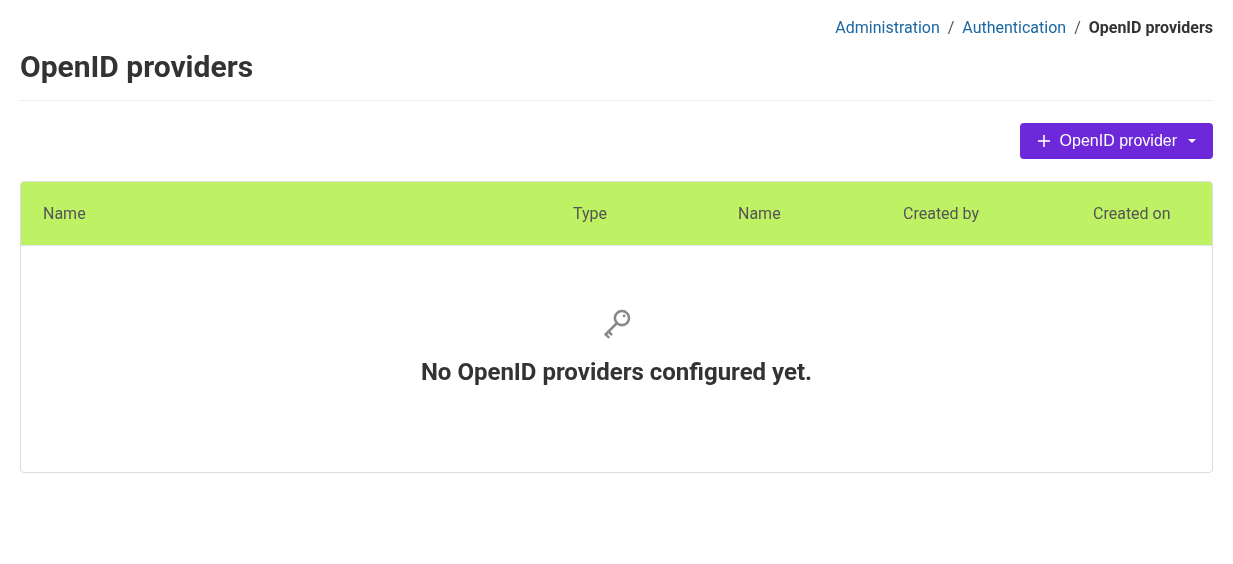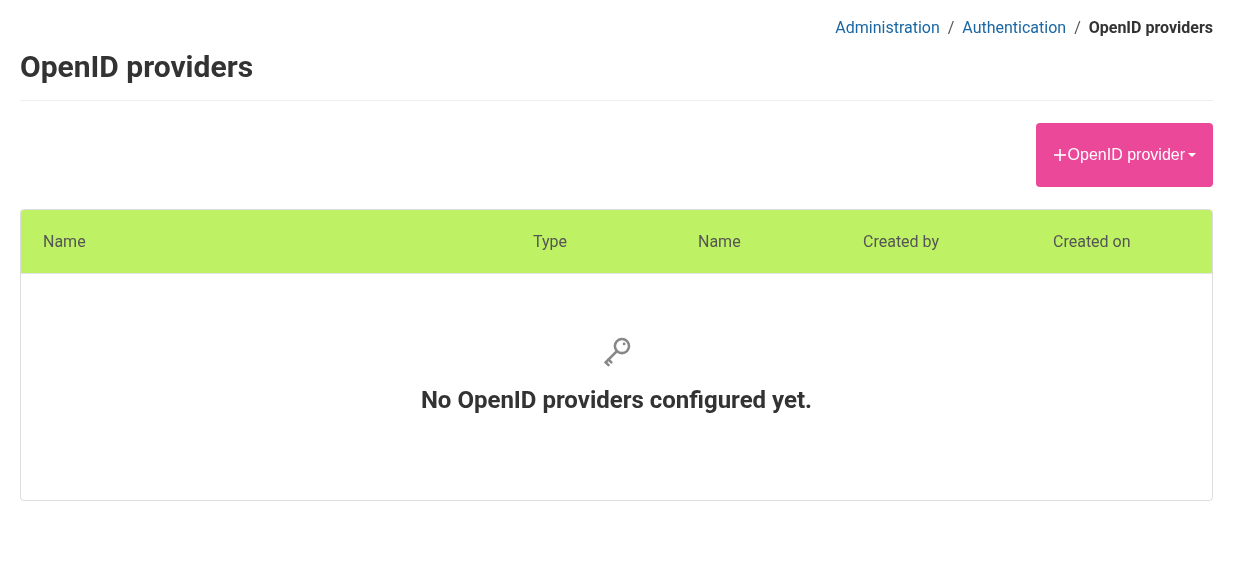--- a/index.html
+++ b/index.html
@@ -37,28 +37,29 @@
       border: none;
       border-top: 1px solid #eee;
       margin-bottom: 22px;
     }
     .toolbar {
       display: flex;
       justify-content: flex-end;
       margin-bottom: 22px;
     }
     .btn-primary {
-      background: #ec4899;
+      background: #6d28d9;
       color: #fff;
       border: none;
       border-radius: 4px;
-      padding: 23px 16px;
+      padding: 9px 16px;
       font-size: 16px;
       display: inline-flex;
       align-items: center;
+      gap: 8px;
       cursor: pointer;
     }
     .btn-primary .plus {
       display: inline-flex;
       align-items: center;
     }
     .btn-primary .caret {
       display: inline-flex;
       align-items: center;
       margin-left: 2px;
@@ -70,21 +71,21 @@
     }
     .table-header {
       background: #bef264;
       border-bottom: 1px solid #e1e4e8;
       display: flex;
       padding: 22px 22px;
       color: #555;
       font-size: 16px;
     }
     .col-name { flex: 0 0 490px; }
-    .col-type { flex: 0 0 165px; }
+    .col-type { flex: 0 0 165px; margin-left: 40px; }
     .col-users { flex: 0 0 165px; }
     .col-createdby { flex: 0 0 165px; }
     .col-createdon { flex: 0 0 auto; margin-left: 25px; }
     .empty-state {
       text-align: center;
       padding: 60px 20px 70px;
     }
     .empty-icon {
       display: flex;
       justify-content: center;

